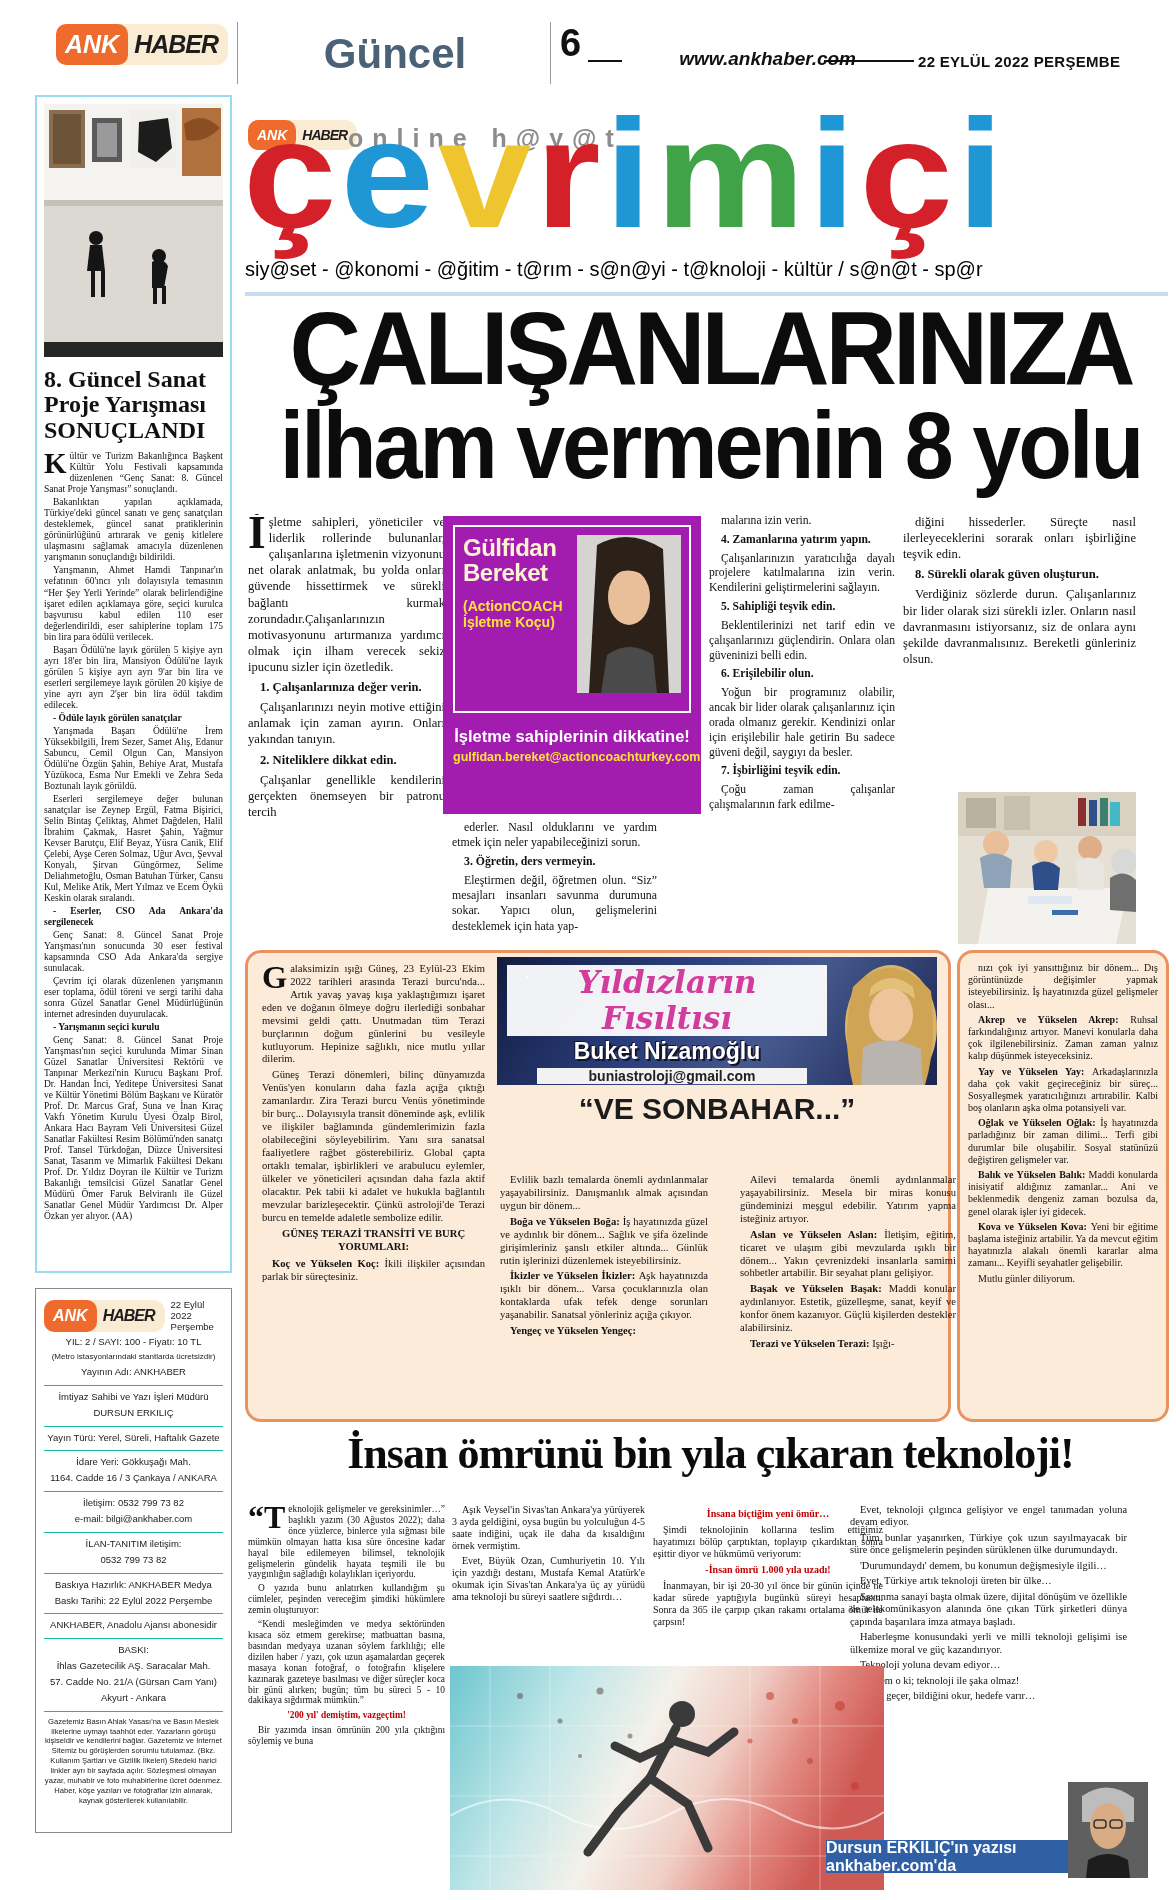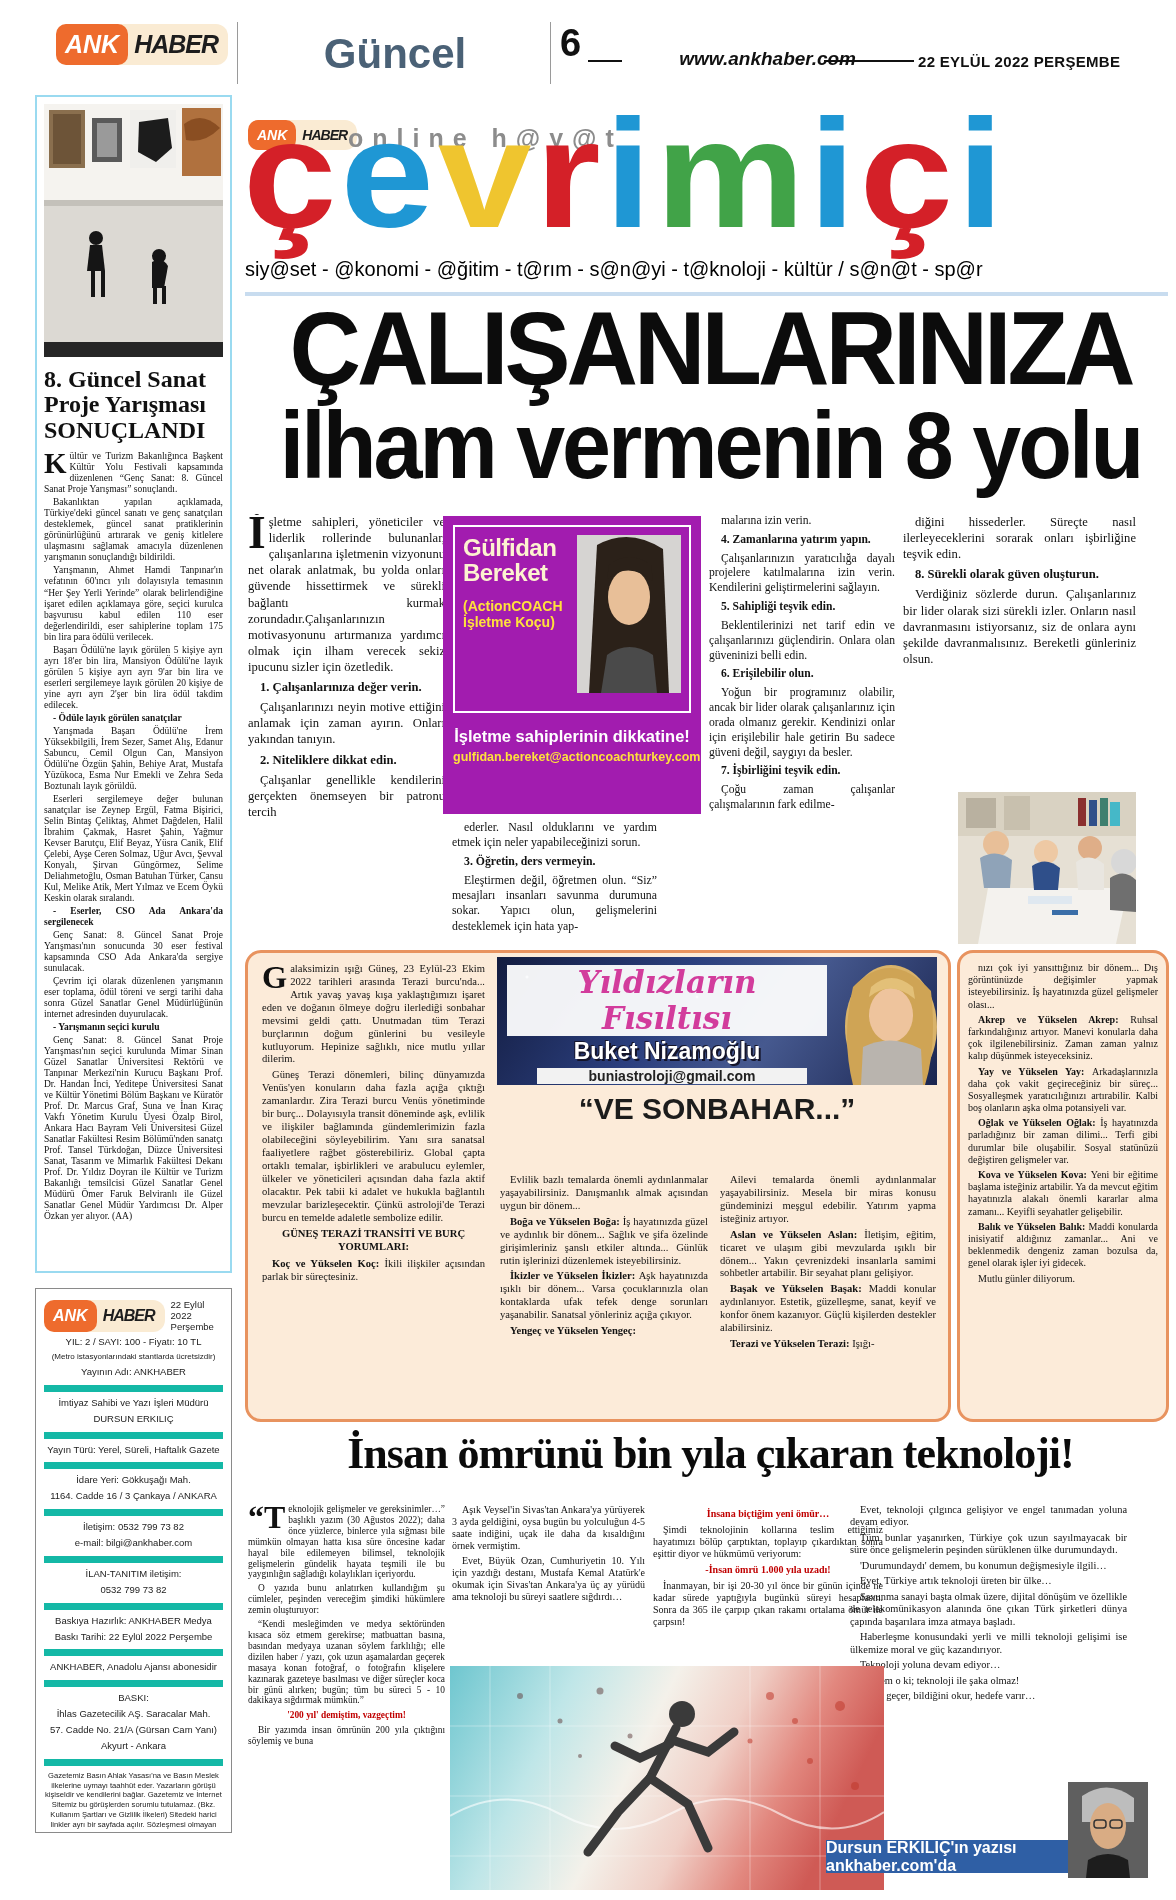--- a/index.html
+++ b/index.html
@@ -31,21 +31,21 @@
   .art-body p.sub{font-weight:bold;}
   .art-body p.dropcap{text-indent:0;}
   .dropcap::first-letter{float:left;font-weight:bold;font-size:3.05em;line-height:.82;padding:1px 3px 0 0;}
   
   #imprint{position:absolute;left:35px;top:1288px;width:197px;height:545px;box-sizing:border-box;
      border:1px solid #8a8a8a;padding:10px 8px;font-family:"Liberation Sans",sans-serif;
      font-size:9.5px;text-align:center;color:#222;overflow:hidden;}
   #imprint-top{display:flex;align-items:center;justify-content:center;gap:6px;}
   #imprint-date{white-space:pre-line;font-size:9.5px;text-align:left;}
   .imp p{margin:4px 0;line-height:1.25;}
-  .imp p.hr{border-top:7px solid #14b8a6;padding-top:5px;margin-top:7px;text-align:center;}
+  .imp p.hr{border-top:1px solid #14b8a6;padding-top:5px;margin-top:7px;text-align:center;}
   .imp p.tiny{font-size:8px;}
   .imp p.fine{font-size:7.6px;line-height:1.3;}
   
   #mast-logo{position:absolute;left:248px;top:120px;font-size:14px;}
   #mast-kicker{position:absolute;left:348px;top:124px;font-family:"Liberation Sans",sans-serif;
      font-weight:bold;font-size:25px;letter-spacing:9px;color:#8C8C8C;}
   #mast-title{position:absolute;left:243px;top:96px;width:933px;height:160px;overflow:visible;
      font-family:"Liberation Sans",sans-serif;font-weight:bold;font-size:168px;line-height:1;
      letter-spacing:4px;transform:scaleY(.92);transform-origin:top;}
   #mast-title span{display:inline;}
@@ -83,21 +83,21 @@
   #meeting-photo{position:absolute;left:958px;top:792px;width:178px;height:152px;}
   
   .peach{position:absolute;box-sizing:border-box;background:#FCEBD9;border:3px solid #E8935F;border-radius:16px;}
   #astro-main{left:245px;top:950px;width:706px;height:472px;}
   #astro-side{left:957px;top:950px;width:212px;height:472px;}
   .astro p{margin:0 0 3px;font-size:10.6px;line-height:1.22;text-align:justify;text-indent:10px;}
   .astro p.dropcap{text-indent:0;}
   .astro p.subc{font-weight:bold;text-align:center;text-indent:0;margin:4px 0;}
   #astro-left{position:absolute;left:262px;top:963px;width:223px;height:448px;overflow:hidden;}
   #astro-mid{position:absolute;left:500px;top:1174px;width:208px;height:240px;overflow:hidden;}
-  #astro-right{position:absolute;left:720px;top:1174px;width:216px;height:240px;overflow:hidden;}
+  #astro-right{position:absolute;left:740px;top:1174px;width:216px;height:240px;overflow:hidden;}
   #astro-far{position:absolute;left:968px;top:962px;width:190px;height:450px;overflow:hidden;}
   #astro-far p{font-size:10px;}
   #astro-banner{position:absolute;left:497px;top:957px;width:440px;height:128px;overflow:hidden;
      background:
        radial-gradient(2px 2px at 30px 20px,#fff,transparent),
        radial-gradient(2px 2px at 90px 90px,#cdd6ff,transparent),
        radial-gradient(2px 2px at 200px 40px,#fff,transparent),
        radial-gradient(3px 3px at 260px 100px,#aab8ff,transparent),
        linear-gradient(125deg,#131c3f 0%,#2b3f7e 38%,#46598f 62%,#1a2550 100%);}
   #astro-banner-title{margin:8px 110px 2px 10px;background:rgba(255,255,255,.94);text-align:center;
@@ -348,22 +348,22 @@
       <p>Ailevi temalarda önemli aydınlanmalar yaşayabilirsiniz. Mesela bir miras konusu gündeminizi meşgul edebilir. Yatırım yapma isteğiniz artıyor.</p>
       <p><b>Aslan ve Yükselen Aslan: </b>İletişim, eğitim, ticaret ve ulaşım gibi mevzularda ışıklı bir dönem... Yakın çevrenizdeki insanlarla samimi sohbetler artabilir. Bir seyahat planı gelişiyor.</p>
       <p><b>Başak ve Yükselen Başak: </b>Maddi konular aydınlanıyor. Estetik, güzelleşme, sanat, keyif ve konfor önem kazanıyor. Güçlü kişilerden destekler alabilirsiniz.</p>
       <p><b>Terazi ve Yükselen Terazi: </b>Işığı-</p>
     </div>
   <div id="astro-far" class="astro">
       <p>nızı çok iyi yansıttığınız bir dönem... Dış görüntünüzde değişimler yapmak isteyebilirsiniz. İş hayatınızda güzel gelişmeler olası...</p>
       <p><b>Akrep ve Yükselen Akrep: </b>Ruhsal farkındalığınız artıyor. Manevi konularla daha çok ilgilenebilirsiniz. Zaman zaman yalnız kalıp düşünmek isteyeceksiniz.</p>
       <p><b>Yay ve Yükselen Yay: </b>Arkadaşlarınızla daha çok vakit geçireceğiniz bir süreç... Sosyalleşmek yaratıcılığınızı artırabilir. Kalbi boş olanların aşka olma potansiyeli var.</p>
       <p><b>Oğlak ve Yükselen Oğlak: </b>İş hayatınızda parladığınız bir zaman dilimi... Terfi gibi durumlar bile oluşabilir. Sosyal statünüzü değiştiren gelişmeler var.</p>
+      <p><b>Balık ve Yükselen Balık: </b>Maddi konularda inisiyatif aldığınız zamanlar... Ani ve beklenmedik dengeniz zaman bozulsa da, genel olarak işler iyi gidecek.</p>
       <p><b>Kova ve Yükselen Kova: </b>Yeni bir eğitime başlama isteğiniz artabilir. Ya da mevcut eğitim hayatınızla alakalı önemli kararlar alma zamanı... Keyifli seyahatler gelişebilir.</p>
-      <p><b>Balık ve Yükselen Balık: </b>Maddi konularda inisiyatif aldığınız zamanlar... Ani ve beklenmedik dengeniz zaman bozulsa da, genel olarak işler iyi gidecek.</p>
       <p>Mutlu günler diliyorum.</p>
     </div>
 
   <div id="tech-headline">İnsan ömrünü bin yıla çıkaran teknoloji!</div>
   <div id="tcol1" class="tech">
       <p class="dropcap">“Teknolojik gelişmeler ve gereksinimler…” başlıklı yazım (30 Ağustos 2022); daha önce yüzlerce, binlerce yıla sığması bile mümkün olmayan hatta kısa süre öncesine kadar hayal bile edilemeyen bilimsel, teknolojik gelişmelerin gündelik hayata teşmili ile bu yaygınlığın sağladığı kolaylıkları içeriyordu.</p>
       <p>O yazıda bunu anlatırken kullandığım şu cümleler, peşinden vereceğim şimdiki hükümlere zemin oluşturuyor:</p>
       <p>“Kendi mesleğimden ve medya sektöründen kısaca söz etmem gerekirse; matbuattan basına, basından medyaya uzanan söylem farklılığı; elle dizilen haber / yazı, çok uzun aşamalardan geçerek masaya konan fotoğraf, o fotoğrafın klişelere kazınarak gazeteye basılması ve diğer süreçler koca bir günü alırken; bugün; tüm bu süreci 5 - 10 dakikaya sığdırmak mümkün.”</p>
       <p class="red">'200 yıl' demiştim, vazgeçtim!</p>
       <p>Bir yazımda insan ömrünün 200 yıla çıktığını söylemiş ve buna</p>

